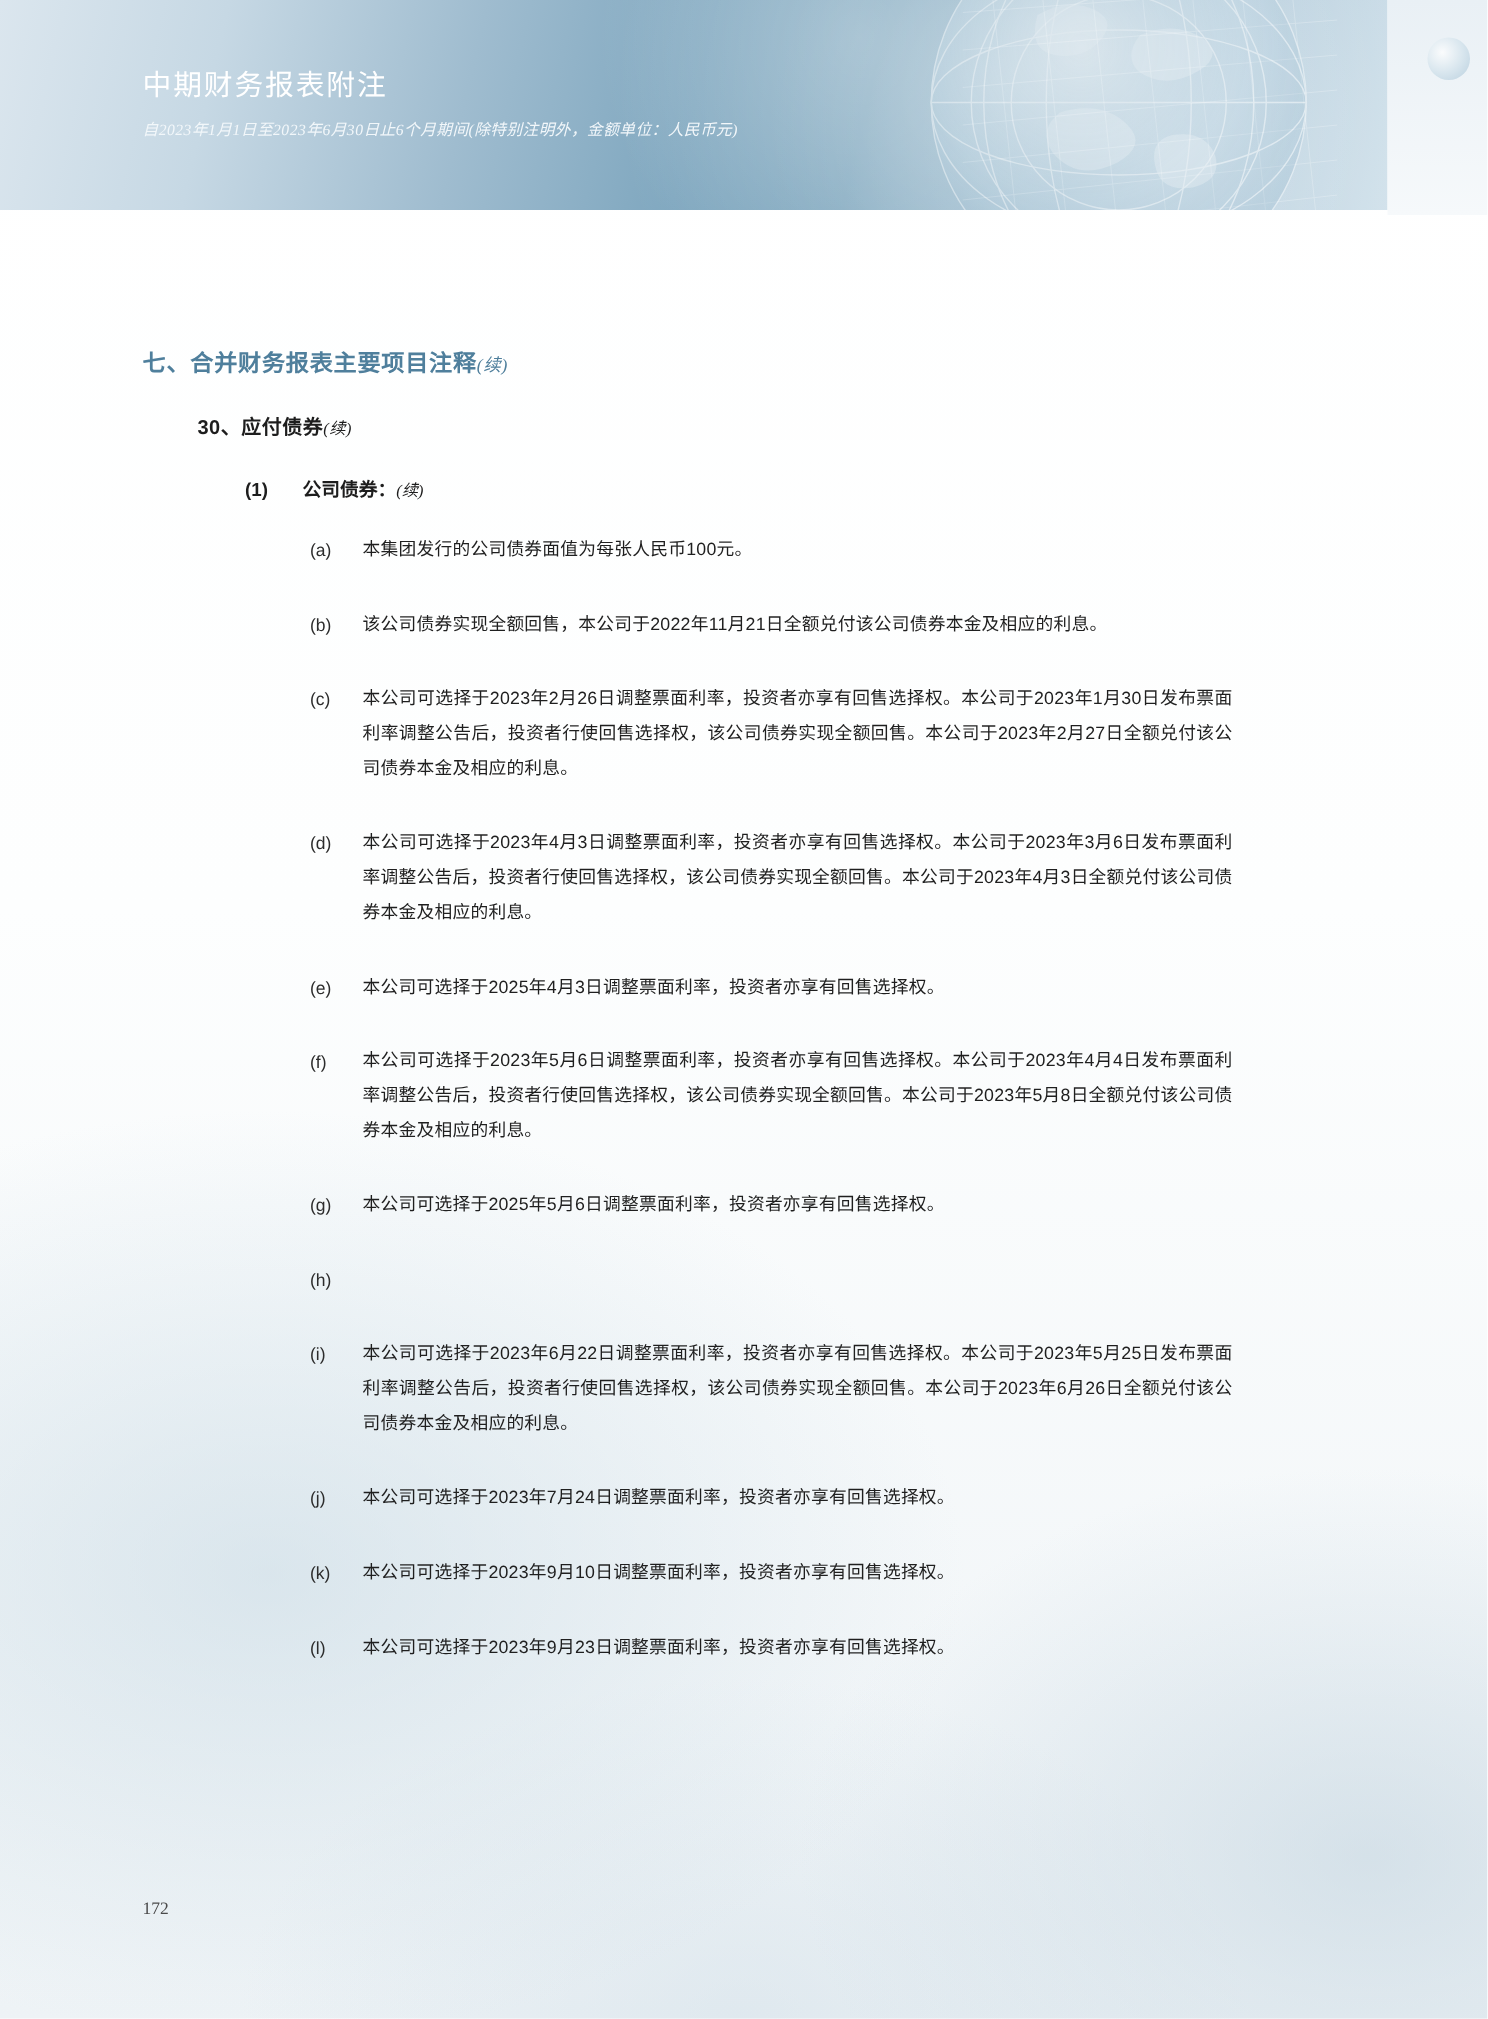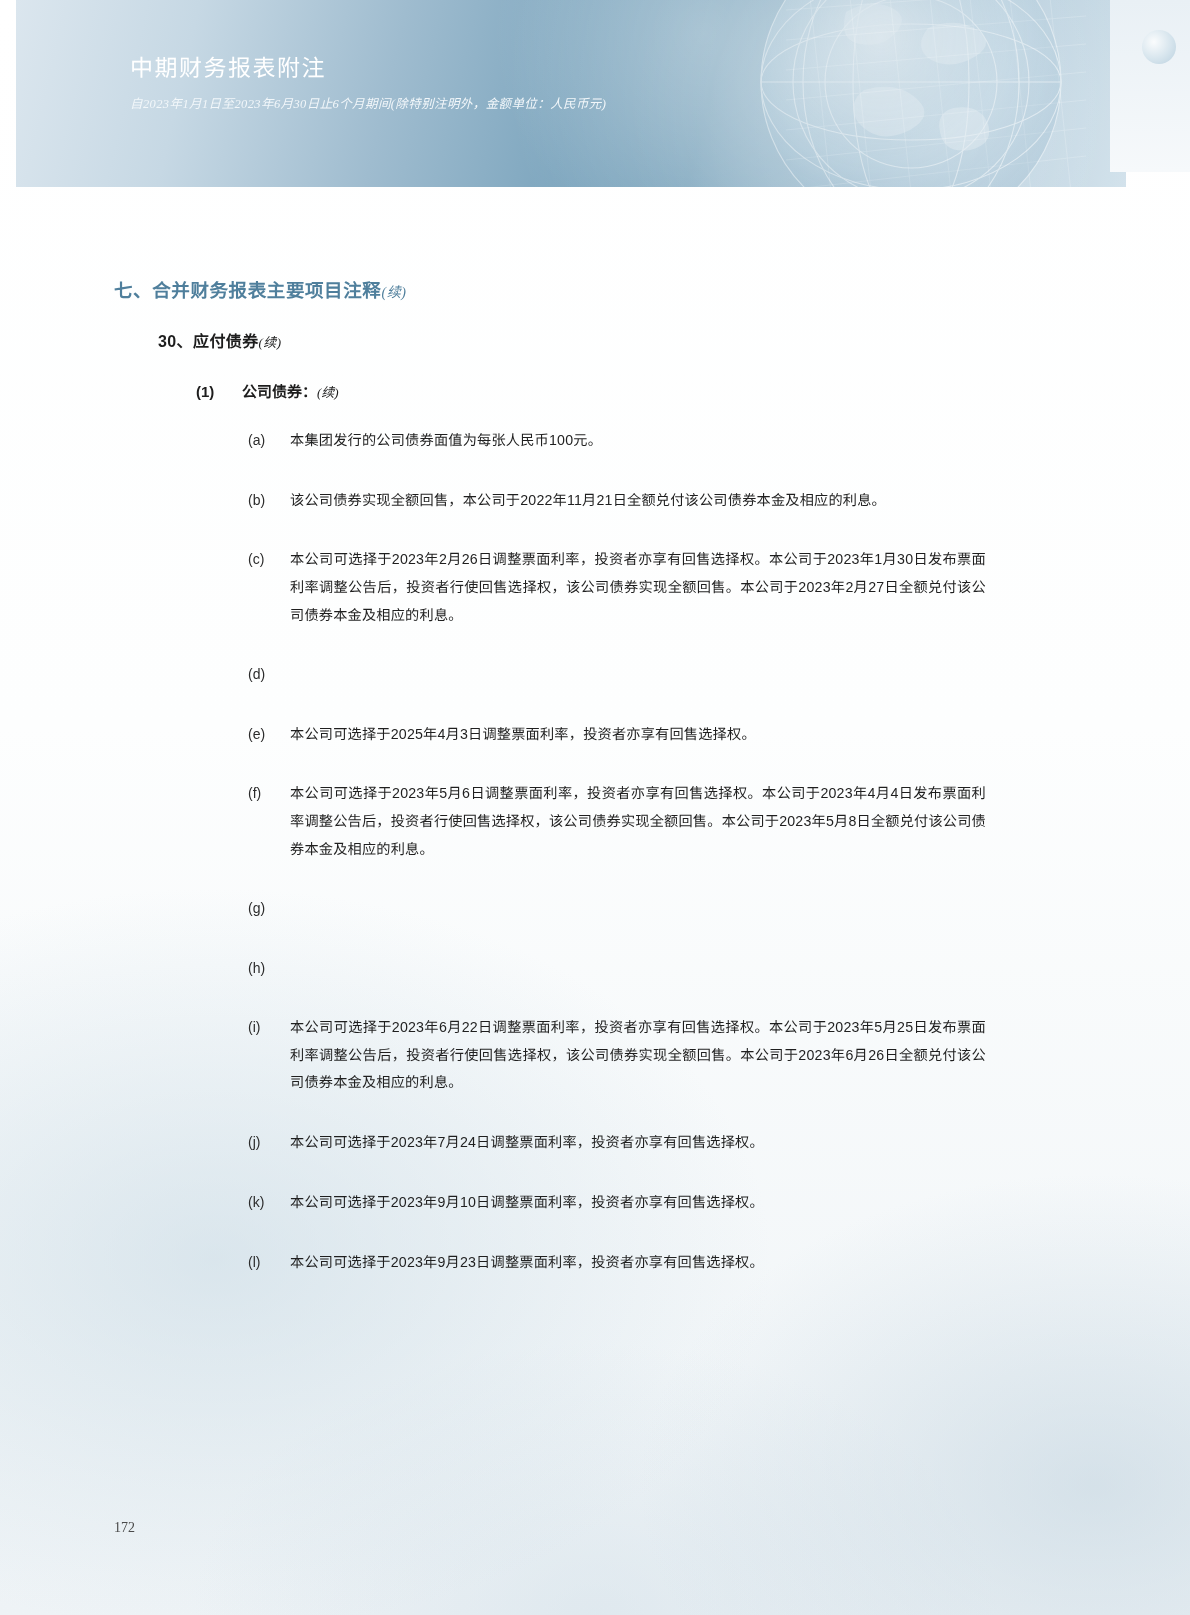--- a/index.html
+++ b/index.html
@@ -24,24 +24,24 @@
       radial-gradient(ellipse 900px 600px at 18% 78%, rgba(196,215,226,0.55) 0%, rgba(255,255,255,0) 62%),
       radial-gradient(ellipse 760px 520px at 92% 92%, rgba(186,206,219,0.50) 0%, rgba(255,255,255,0) 60%),
       radial-gradient(ellipse 620px 420px at 50% 100%, rgba(205,220,230,0.45) 0%, rgba(255,255,255,0) 65%),
       linear-gradient(180deg, #ffffff 0%, #fdfefe 45%, #eef3f6 100%);
     z-index: 0;
   }
 
   
   .banner {
     position: absolute;
-    left: 16px;
+    left: 0;
     top: 0;
     width: 1110px;
-    height: 187px;
+    height: 168px;
     z-index: 2;
     overflow: hidden;
     background: linear-gradient(103deg,
         #dbe6ee 0%,
         #c6d8e4 16%,
         #9fbccf 34%,
         #7fa7bf 50%,
         #6f9cb6 62%,
         #8fb2c7 76%,
         #b5cddc 88%,
@@ -297,31 +297,33 @@
       <li class="para">
         <span class="label">(b)</span>
         <span class="body">该公司债券实现全额回售，本公司于2022年11月21日全额兑付该公司债券本金及相应的利息。</span>
       </li>
       <li class="para">
         <span class="label">(c)</span>
         <span class="body">本公司可选择于2023年2月26日调整票面利率，投资者亦享有回售选择权。本公司于2023年1月30日发布票面利率调整公告后，投资者行使回售选择权，该公司债券实现全额回售。本公司于2023年2月27日全额兑付该公司债券本金及相应的利息。</span>
       </li>
       <li class="para">
         <span class="label">(d)</span>
+        <span class="body">本公司可选择于2023年4月3日调整票面利率，投资者亦享有回售选择权。本公司于2023年3月6日发布票面利率调整公告后，投资者行使回售选择权，该公司债券实现全额回售。本公司于2023年4月3日全额兑付该公司债券本金及相应的利息。</span>
       </li>
       <li class="para">
         <span class="label">(e)</span>
         <span class="body">本公司可选择于2025年4月3日调整票面利率，投资者亦享有回售选择权。</span>
       </li>
       <li class="para">
         <span class="label">(f)</span>
         <span class="body">本公司可选择于2023年5月6日调整票面利率，投资者亦享有回售选择权。本公司于2023年4月4日发布票面利率调整公告后，投资者行使回售选择权，该公司债券实现全额回售。本公司于2023年5月8日全额兑付该公司债券本金及相应的利息。</span>
       </li>
       <li class="para">
         <span class="label">(g)</span>
+        <span class="body">本公司可选择于2025年5月6日调整票面利率，投资者亦享有回售选择权。</span>
       </li>
       <li class="para">
         <span class="label">(h)</span>
       </li>
       <li class="para">
         <span class="label">(i)</span>
         <span class="body">本公司可选择于2023年6月22日调整票面利率，投资者亦享有回售选择权。本公司于2023年5月25日发布票面利率调整公告后，投资者行使回售选择权，该公司债券实现全额回售。本公司于2023年6月26日全额兑付该公司债券本金及相应的利息。</span>
       </li>
       <li class="para">
         <span class="label">(j)</span>

